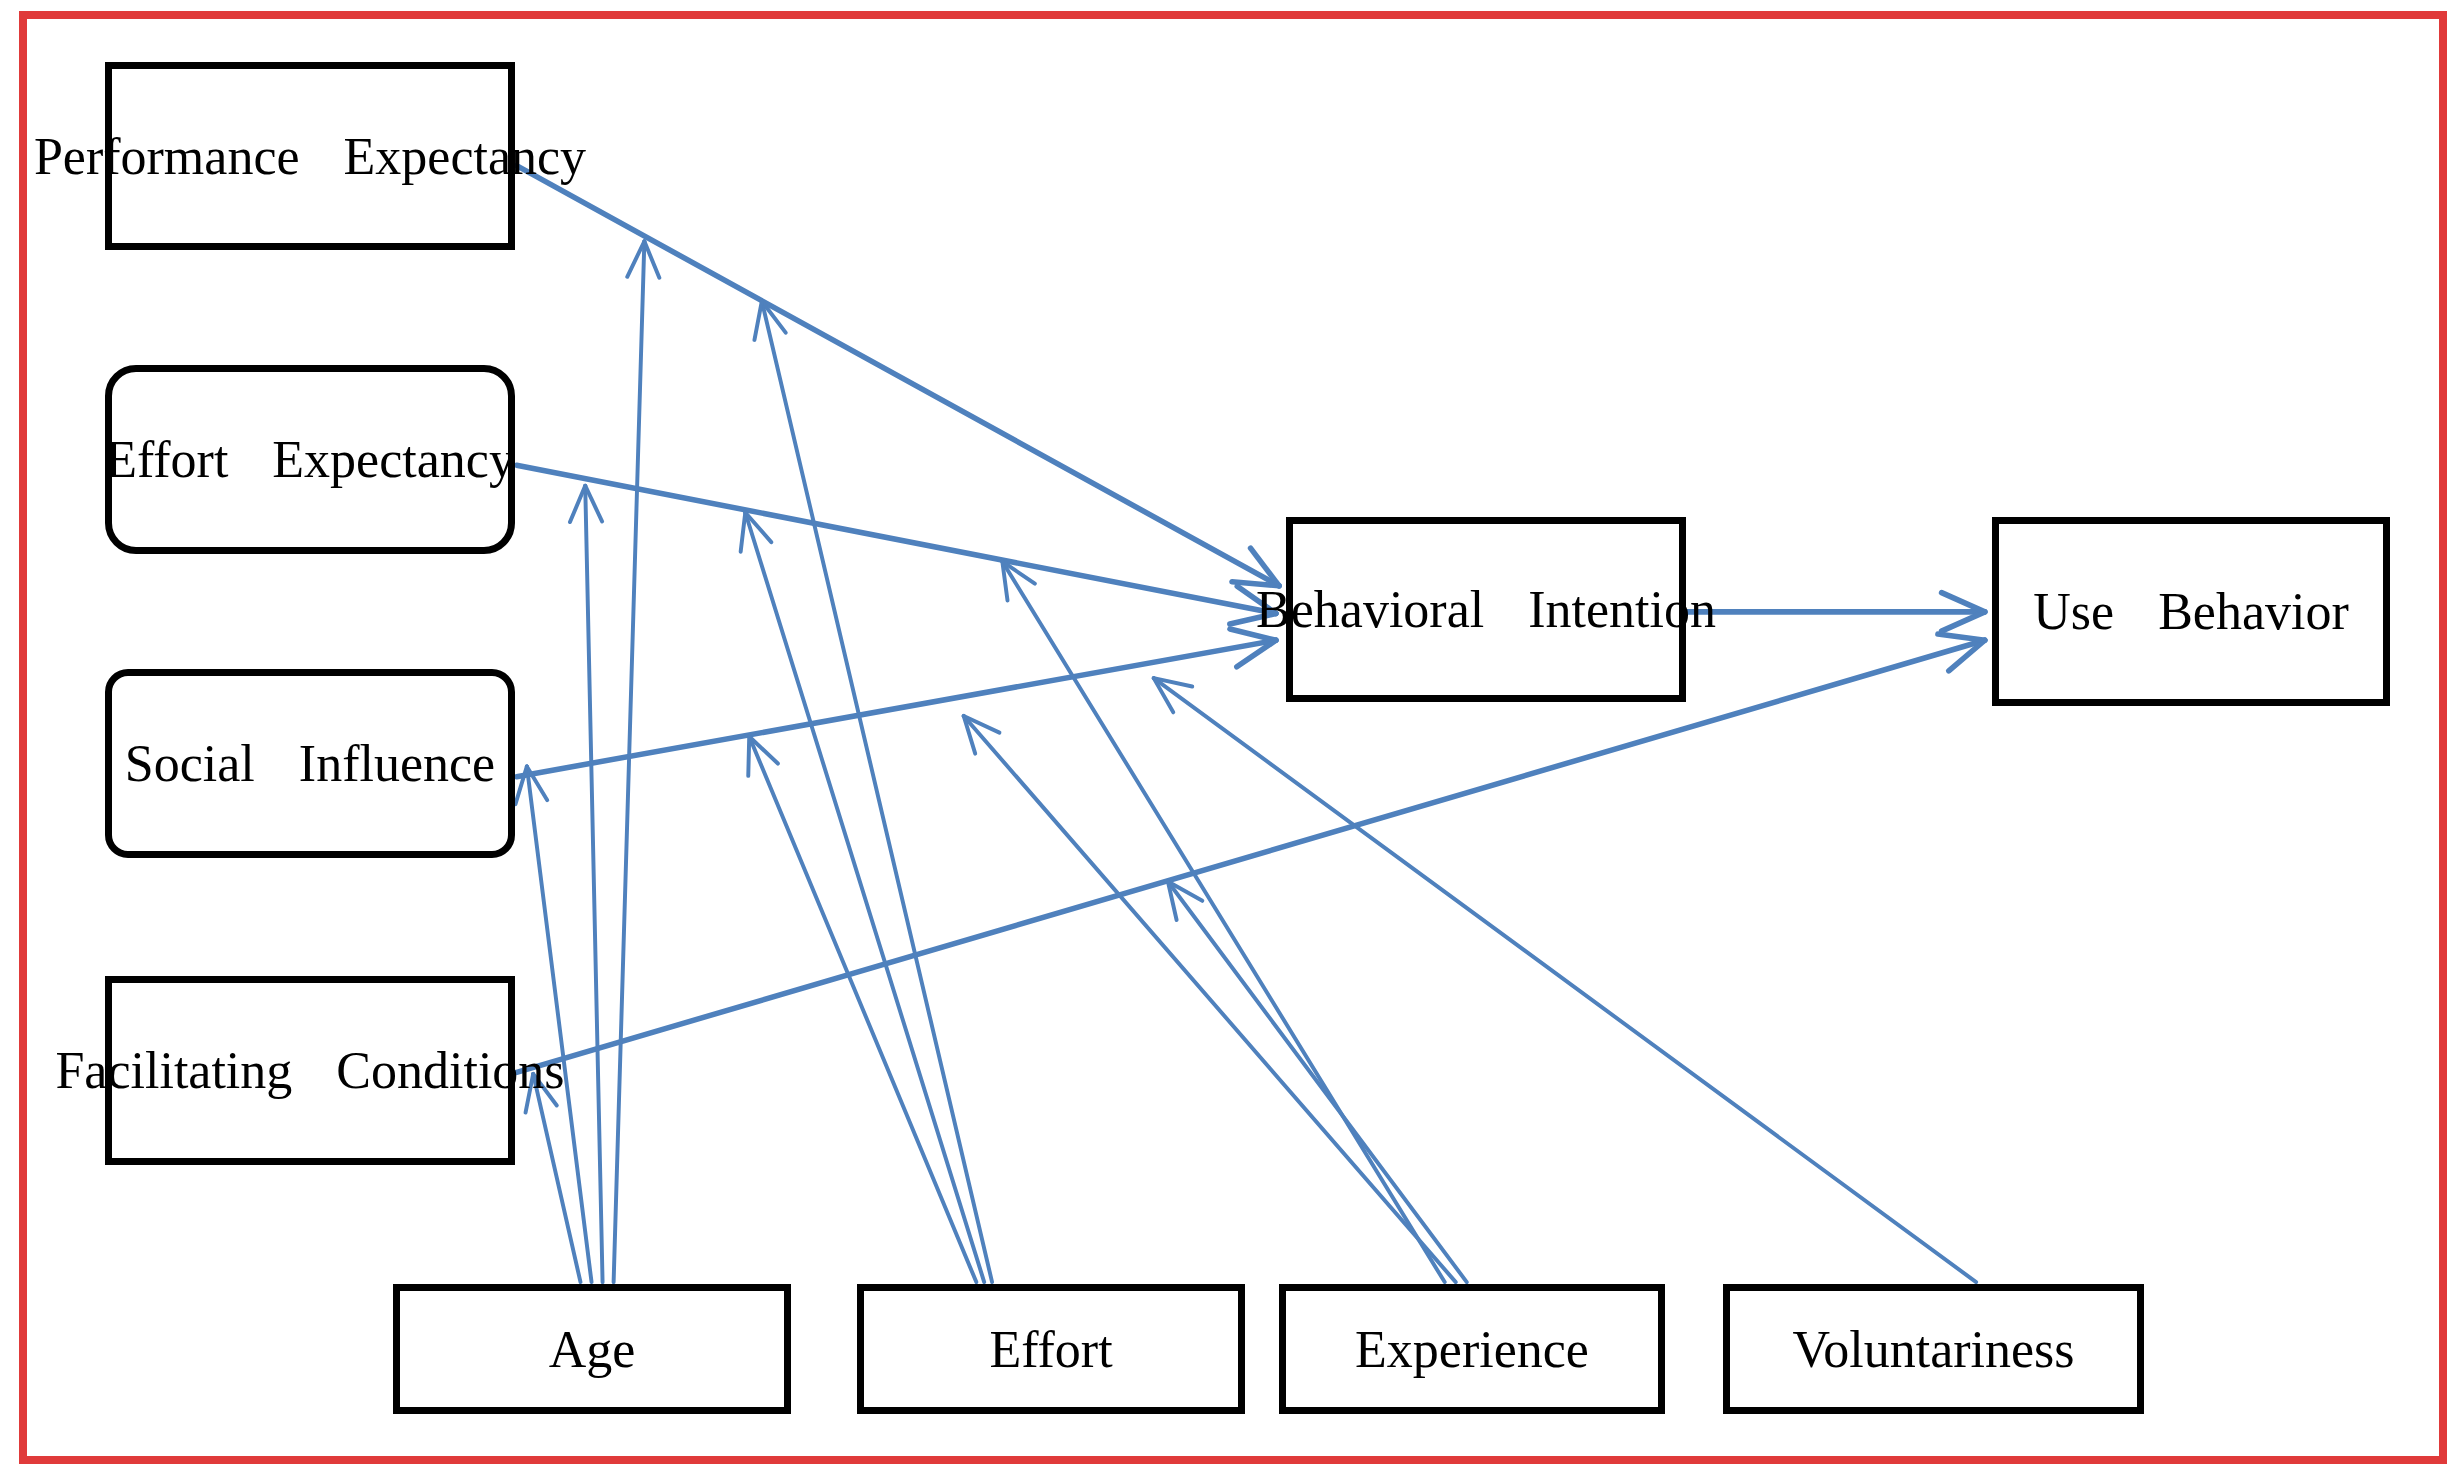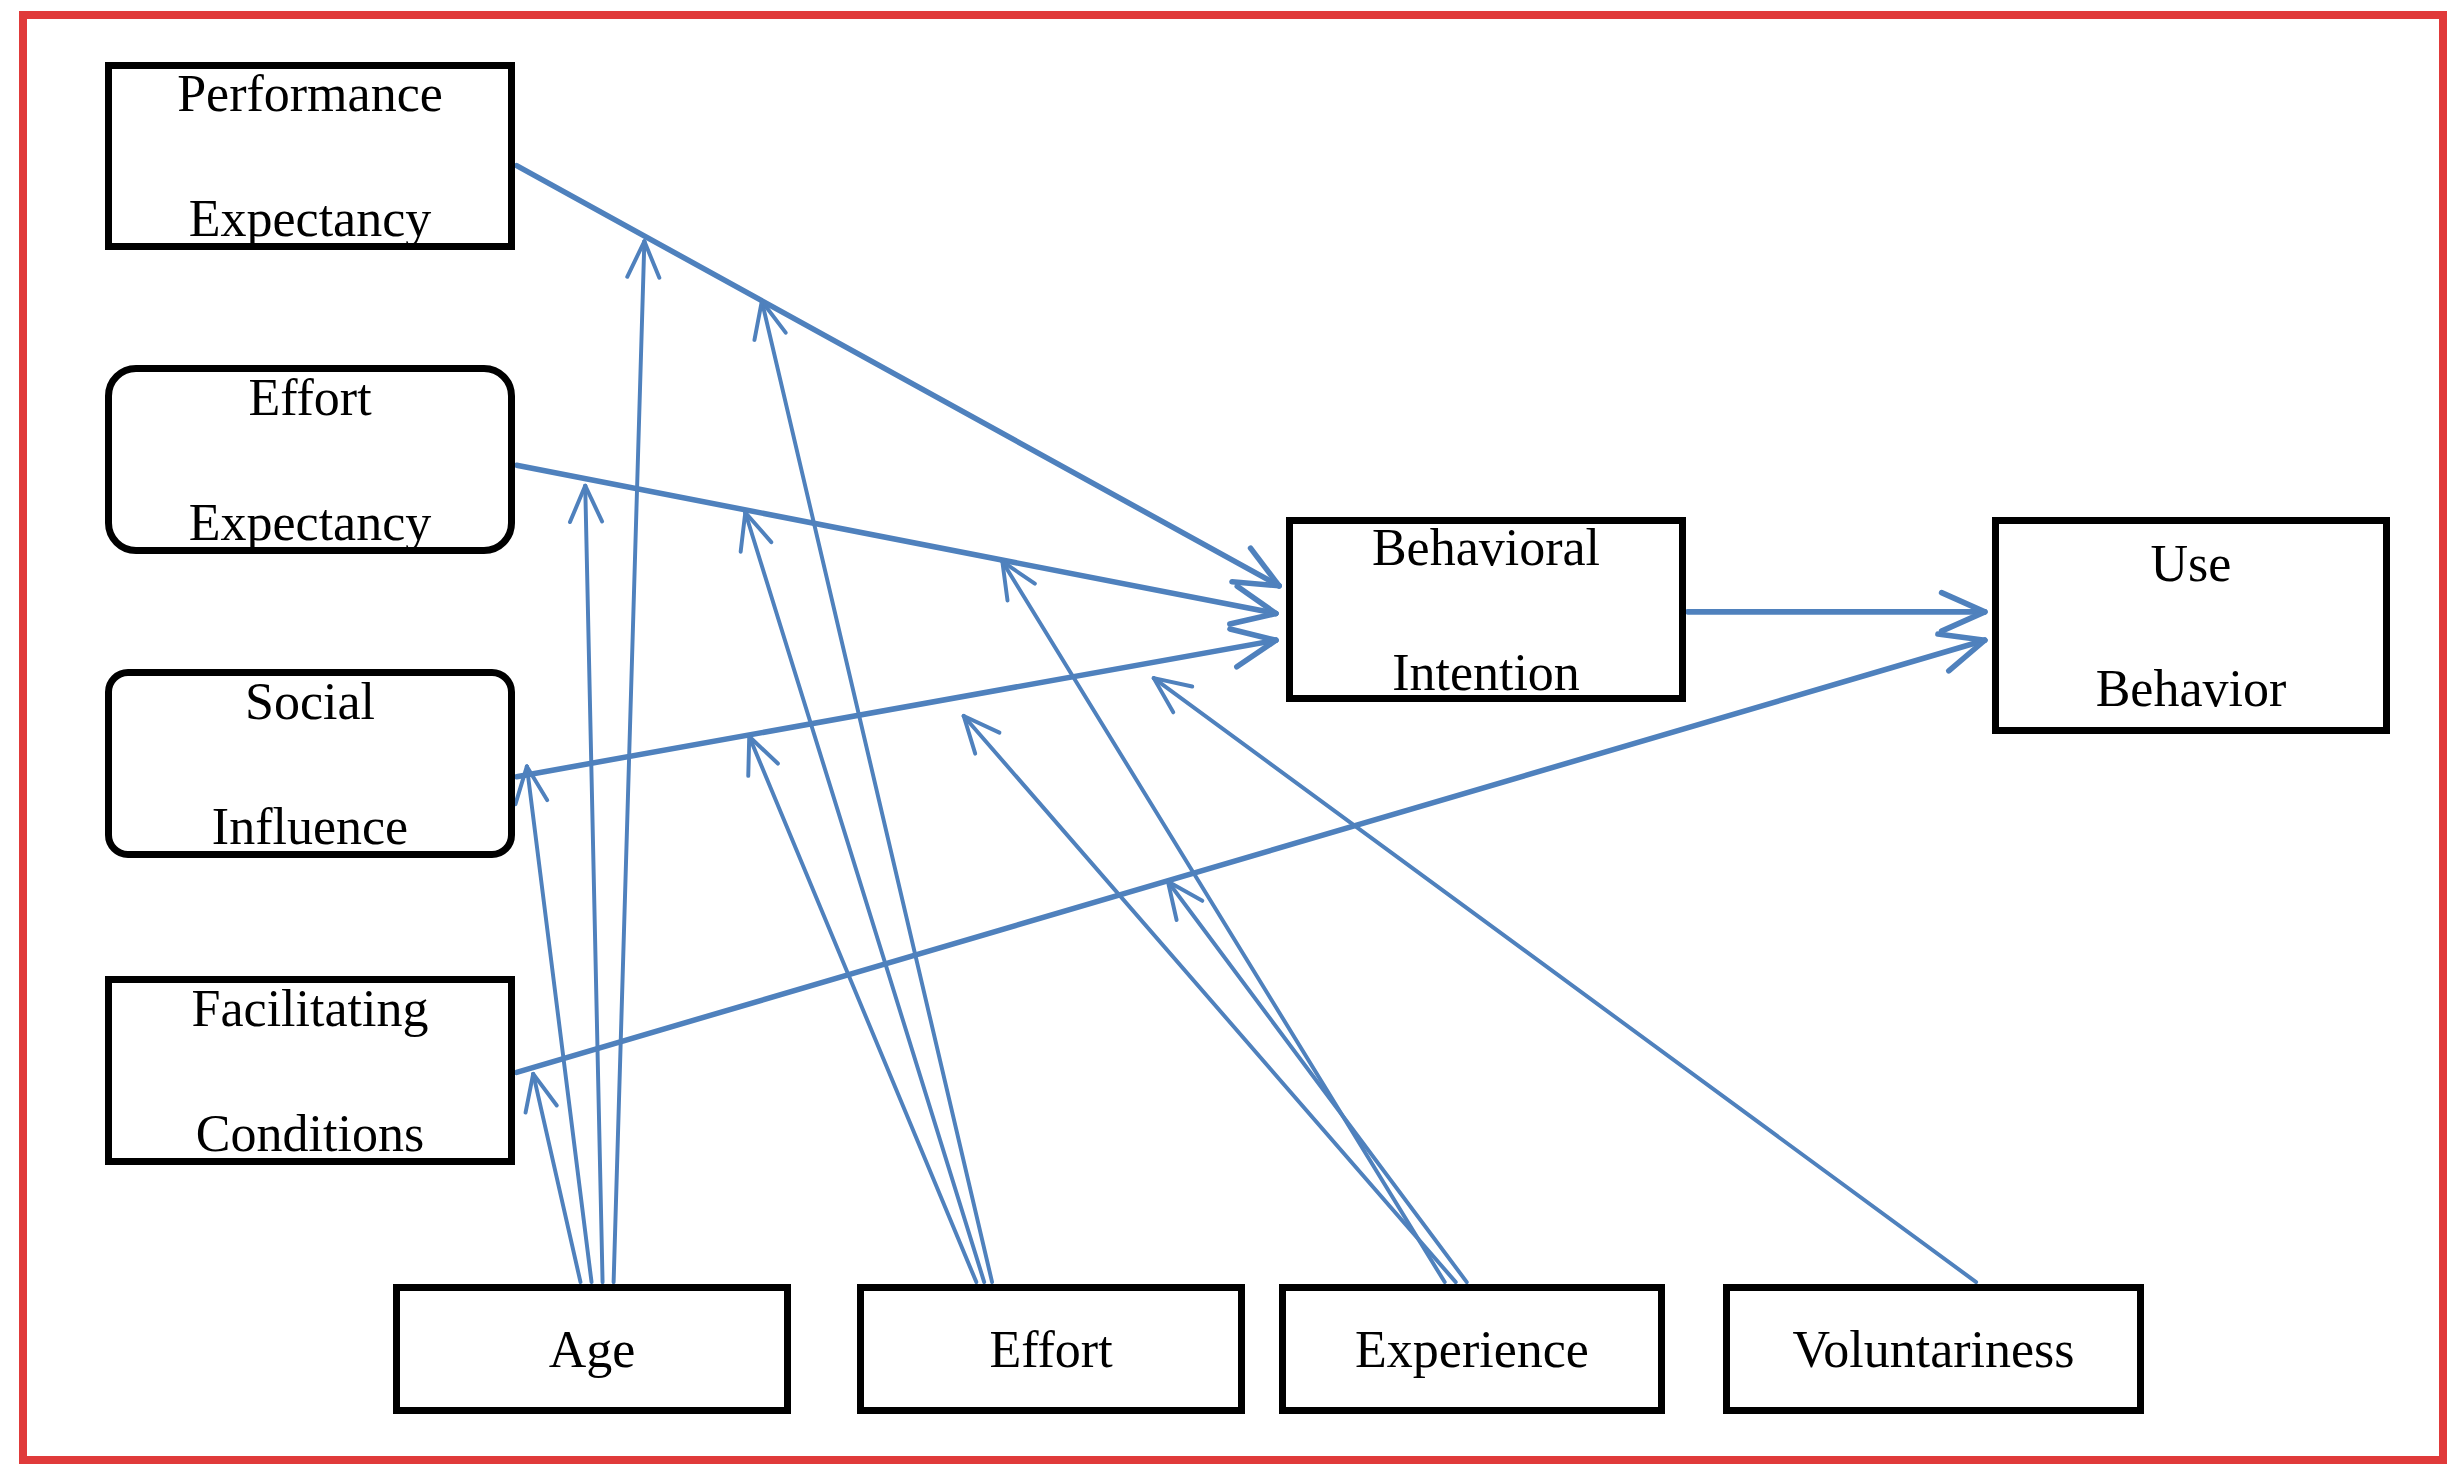--- a/index.html
+++ b/index.html
@@ -26,21 +26,21 @@
     position: absolute;
     left: 0; top: 0;
     width: 2462px; height: 1480px;
   }
   .node {
     position: absolute;
     box-sizing: border-box;
     border: 7px solid #000000;
     background: #ffffff;
     display: flex;
-    flex-direction: column;
+    flex-direction: row;
     justify-content: center;
     align-items: center;
     text-align: center;
     color: #000000;
     font-size: 52px;
     line-height: 81px;
     z-index: 2;
     gap: 44px;
   }
   .node .line { display: block; white-space: nowrap; }
@@ -152,21 +152,21 @@
   <div class="node" style="left: 105px; top: 976px; width: 410px; height: 189px;">
     <span class="line">Facilitating</span>
     <span class="line">Conditions</span>
   </div>
 
   <div class="node" style="left: 1286px; top: 517px; width: 400px; height: 185px;">
     <span class="line">Behavioral</span>
     <span class="line">Intention</span>
   </div>
 
-  <div class="node" style="left: 1992px; top: 517px; width: 398px; height: 217px;">
+  <div class="node" style="left: 1992px; top: 517px; width: 398px; height: 189px;">
     <span class="line">Use</span>
     <span class="line">Behavior</span>
   </div>
 
   <div class="node" style="left: 393px; top: 1284px; width: 398px; height: 130px;">
     <span class="line">Age</span>
   </div>
 
   <div class="node" style="left: 857px; top: 1284px; width: 388px; height: 130px;">
     <span class="line">Effort</span>

